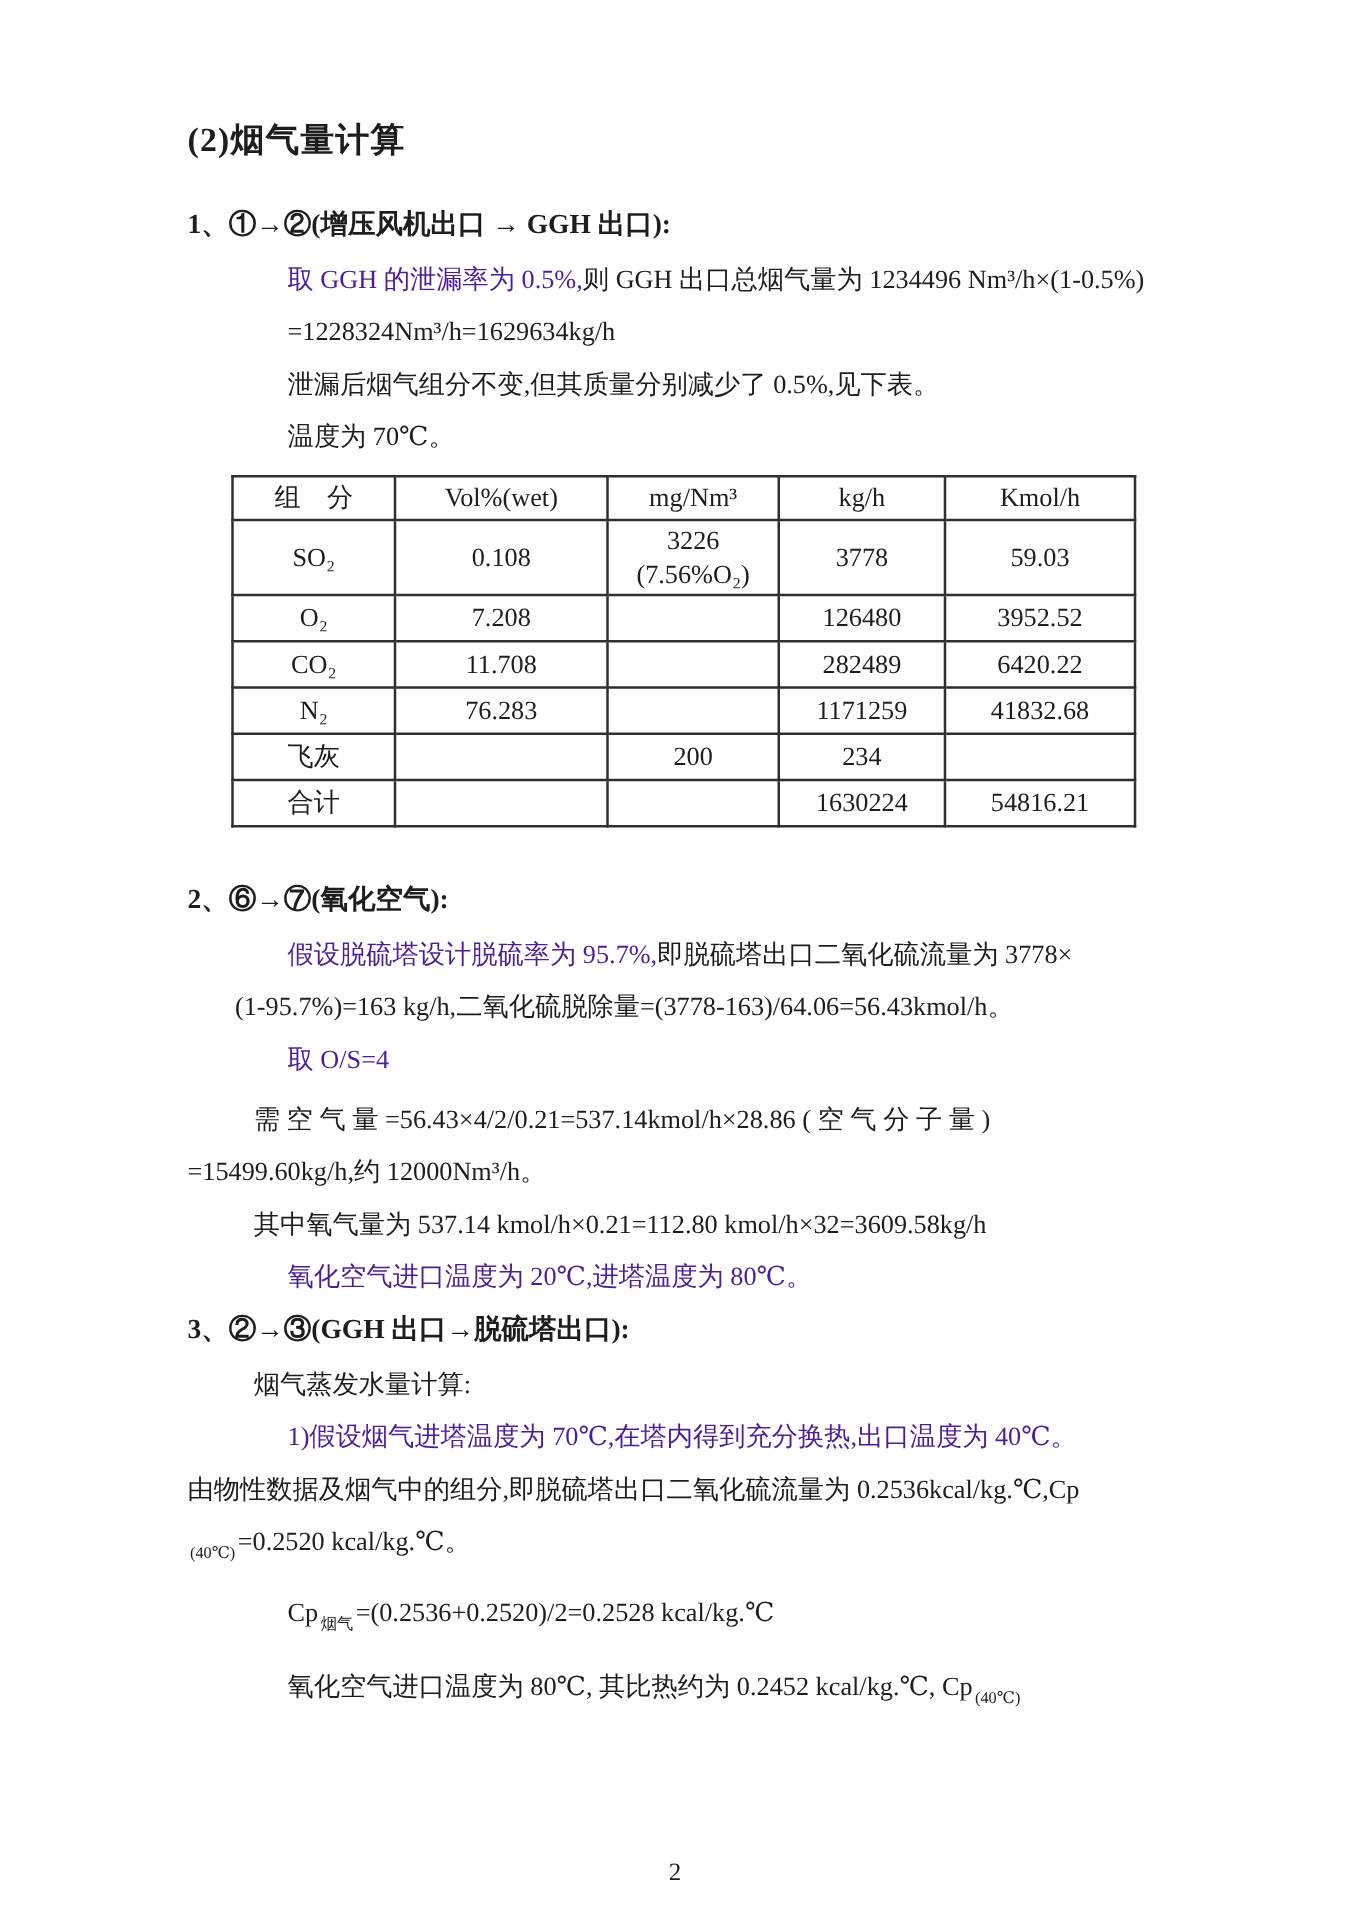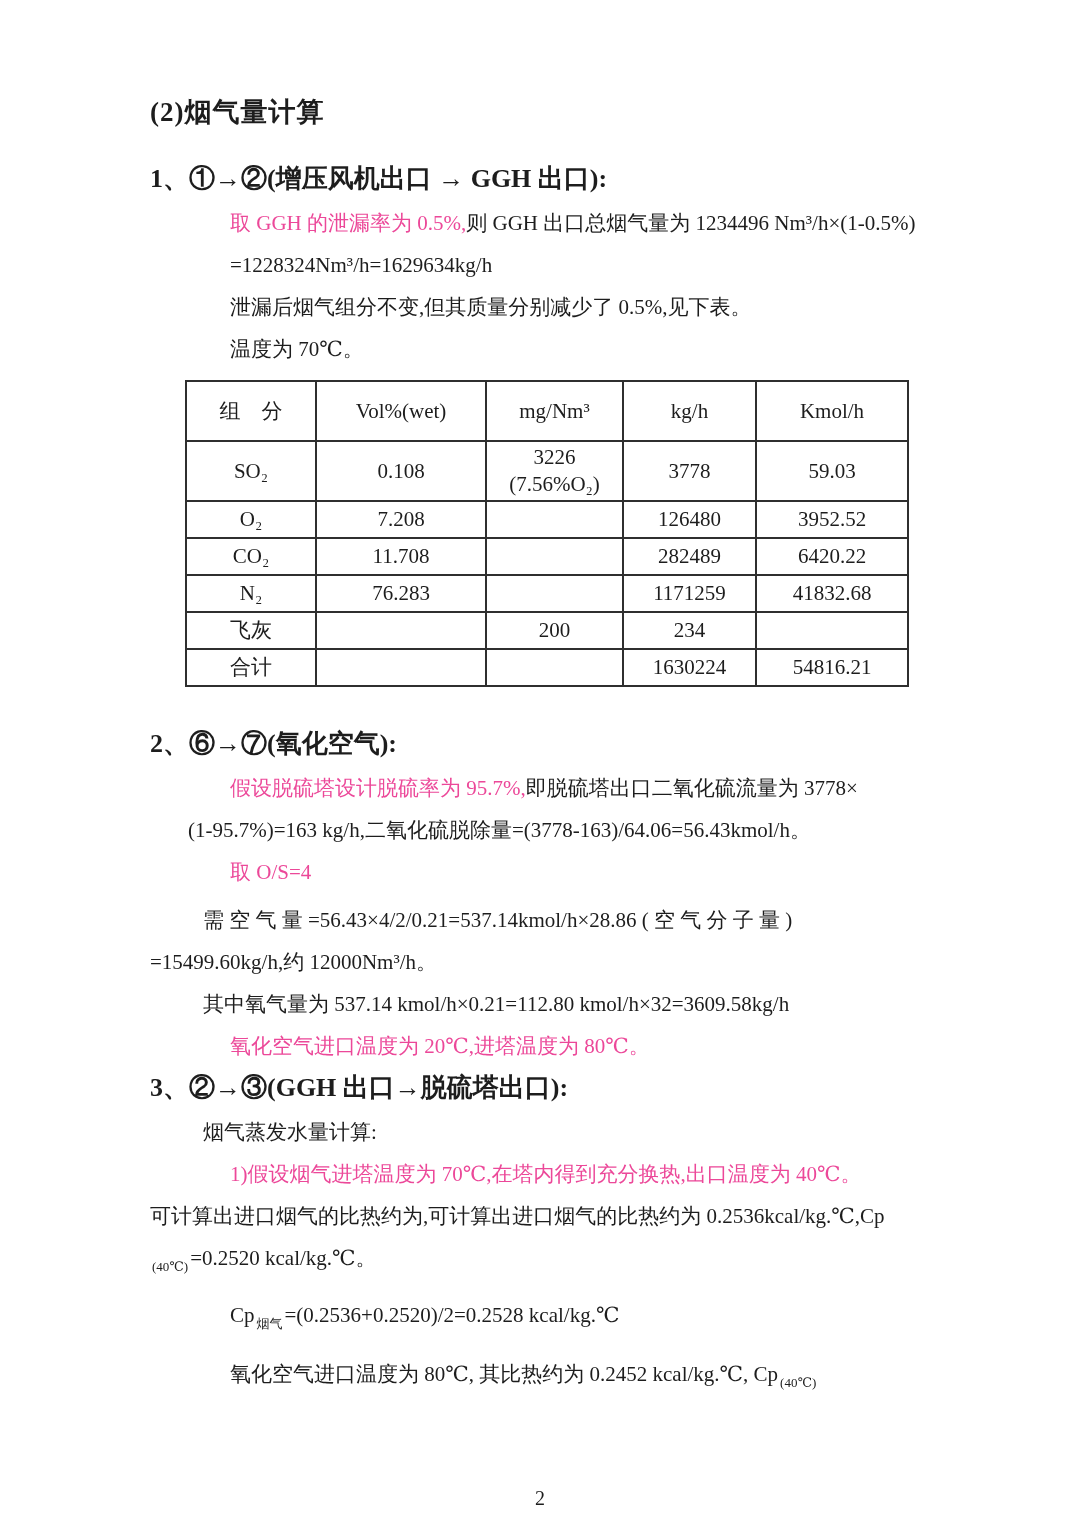--- a/index.html
+++ b/index.html
@@ -16,51 +16,51 @@
   }
   .content { padding: 96px 14px 0 150px; }
   .doc-title {
     font-size: 27px;
     font-weight: bold;
     line-height: 32px;
     margin-bottom: 36px;
     letter-spacing: 1px;
   }
   .sec-heading {
-    font-size: 26px;
+    font-size: 22px;
     font-weight: bold;
     line-height: 30px;
     margin-bottom: 8px;
     white-space: nowrap;
   }
   .para { line-height: 42px; white-space: nowrap; }
   .ind0  { padding-left: 0; }
   .ind38 { padding-left: 38px; }
   .ind53 { padding-left: 53px; }
   .ind80 { padding-left: 80px; }
   .mt6 { margin-top: 6px; }
   .mt8 { margin-top: 8px; }
   .mt42 { margin-top: 42px; }
-  .red { color: #ec4899; }
+  .red { color: #4c1d95; }
   .sub { font-size: 13px; vertical-align: -6px; padding: 0 2px; }
   table.gas-table {
     border-collapse: collapse;
     margin: 10px 0 0 35px;
     table-layout: fixed;
     font-size: 21px;
   }
   table.gas-table th, table.gas-table td {
     border: 2px solid #2f2f2f;
     text-align: center;
     vertical-align: middle;
     font-weight: normal;
     line-height: 27px;
     padding: 2px 4px;
   }
-  table.gas-table th { height: 60px; margin-top: 32px; }
+  table.gas-table th { height: 35px; margin-top: 32px; }
   table.gas-table td { height: 37px; }
   td.mg-cell { white-space: pre-line; }
   col.c1 { width: 130px; }
   col.c2 { width: 170px; }
   col.c3 { width: 137px; }
   col.c4 { width: 133px; }
   col.c5 { width: 152px; }
   .footer {
     position: absolute;
     bottom: 18px;
@@ -154,21 +154,21 @@
     <p class="para ind38"><span>(1-95.7%)=163 kg/h,二氧化硫脱除量=(3778-163)/64.06=56.43kmol/h。</span></p>
     <p class="para ind80"><span class="red">取 O/S=4</span></p>
     <p class="para ind53 mt6"><span>需 空 气 量 =56.43×4/2/0.21=537.14kmol/h×28.86 ( 空 气 分 子 量 )</span></p>
     <p class="para ind0"><span>=15499.60kg/h,约 12000Nm³/h。</span></p>
     <p class="para ind53"><span>其中氧气量为 537.14 kmol/h×0.21=112.80 kmol/h×32=3609.58kg/h</span></p>
     <p class="para ind80"><span class="red">氧化空气进口温度为 20℃,进塔温度为 80℃。</span></p>
 
     <h2 class="sec-heading mt6">3、②→③(GGH 出口→脱硫塔出口):</h2>
     <p class="para ind53"><span>烟气蒸发水量计算:</span></p>
     <p class="para ind80"><span class="red">1)假设烟气进塔温度为 70℃,在塔内得到充分换热,出口温度为 40℃。</span></p>
-    <p class="para ind0"><span>可计算出进口烟气的比热约为,可计算出进口烟气的比热约为 0.2536kcal/kg.℃,Cp</span></p>
+    <p class="para ind0"><span>由物性数据及烟气中的组分,即脱硫塔出口二氧化硫流量为 0.2536kcal/kg.℃,Cp</span></p>
     <p class="para ind0"><span class="sub">(40℃)</span><span>=0.2520 kcal/kg.℃。</span></p>
     <p class="para ind80 mt6"><span>Cp</span><span class="sub">烟气</span><span>=(0.2536+0.2520)/2=0.2528 kcal/kg.℃</span></p>
     <p class="para ind80 mt8"><span>氧化空气进口温度为 80℃, 其比热约为 0.2452 kcal/kg.℃, Cp</span><span class="sub">(40℃)</span></p>
 
   </div>
 
   <div class="footer">2</div>
 </div>
 
 </body></html>

